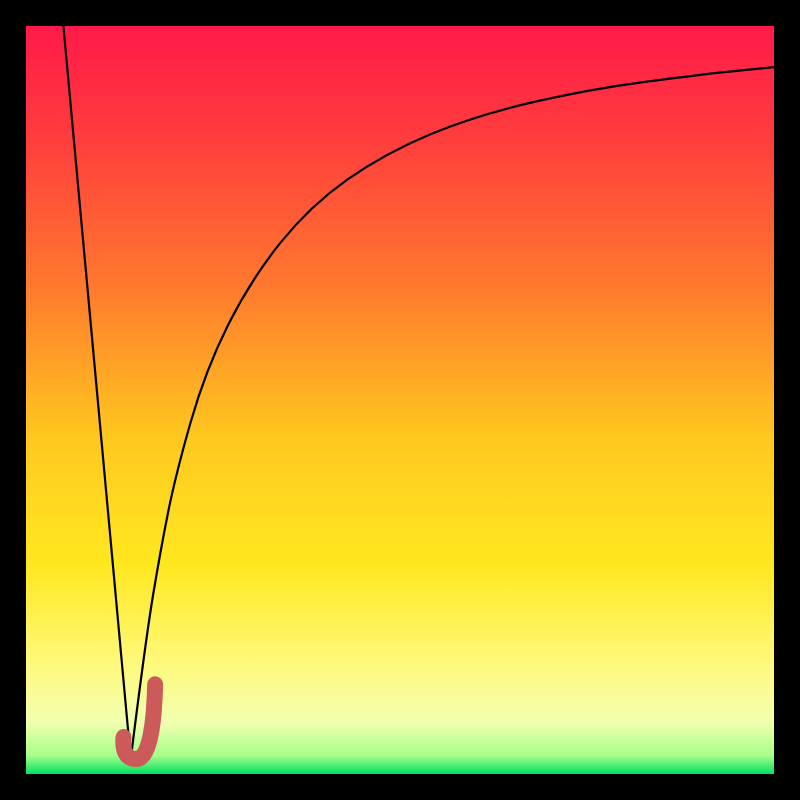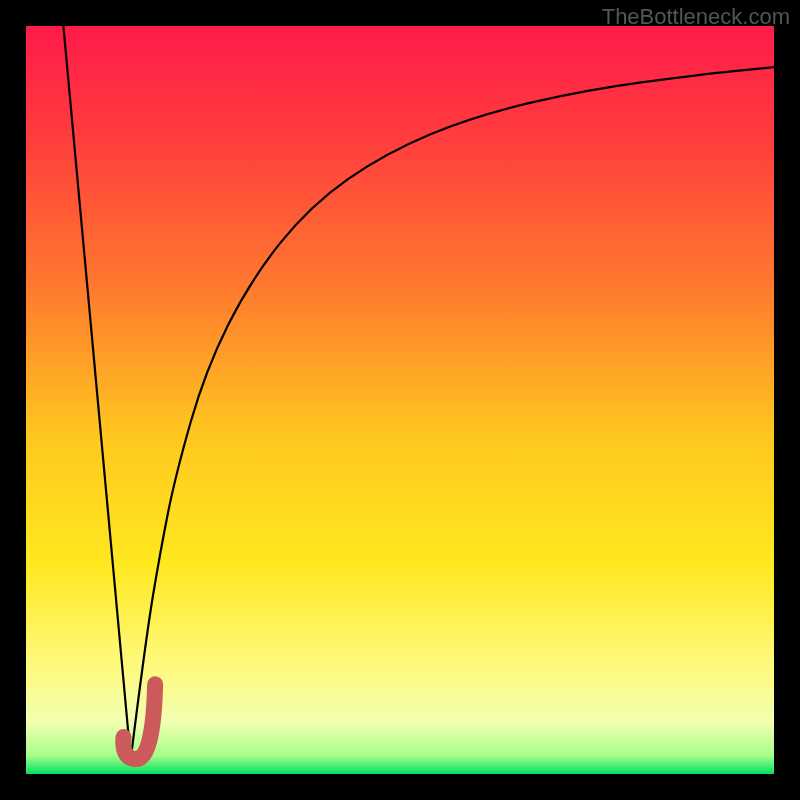--- a/index.html
+++ b/index.html
@@ -8,21 +8,20 @@
     .watermark { position: absolute; top: 4px; right: 10px; color: #555; font-size: 22px; font-weight: 500; z-index: 10; }
     .plot-area { position: absolute; top: 26px; left: 26px; width: 748px; height: 748px; }
     .gradient-bg { position: absolute; top: 0; left: 0; width: 100%; height: 100%; }
     .curves { position: absolute; top: 0; left: 0; width: 100%; height: 100%; }
     .marker { position: absolute; top: 0; left: 0; width: 100%; height: 100%; }
   </style>
 </head>
 <body>
 
 <div class="container">
-  <div class="watermark">TheBottleneck.com</div>
   <div class="plot-area">
     <svg class="gradient-bg" viewBox="0 0 748 748" preserveAspectRatio="none">
       <defs>
         <linearGradient id="bg-grad" x1="0" y1="0" x2="0" y2="1">
             <stop offset="0%" stop-color="#ff1a4a"></stop>
             <stop offset="15%" stop-color="#ff3d3d"></stop>
             <stop offset="35%" stop-color="#ff7a2e"></stop>
             <stop offset="55.00000000000001%" stop-color="#ffc81f"></stop>
             <stop offset="72%" stop-color="#ffe81f"></stop>
             <stop offset="85%" stop-color="#fff97a"></stop>

